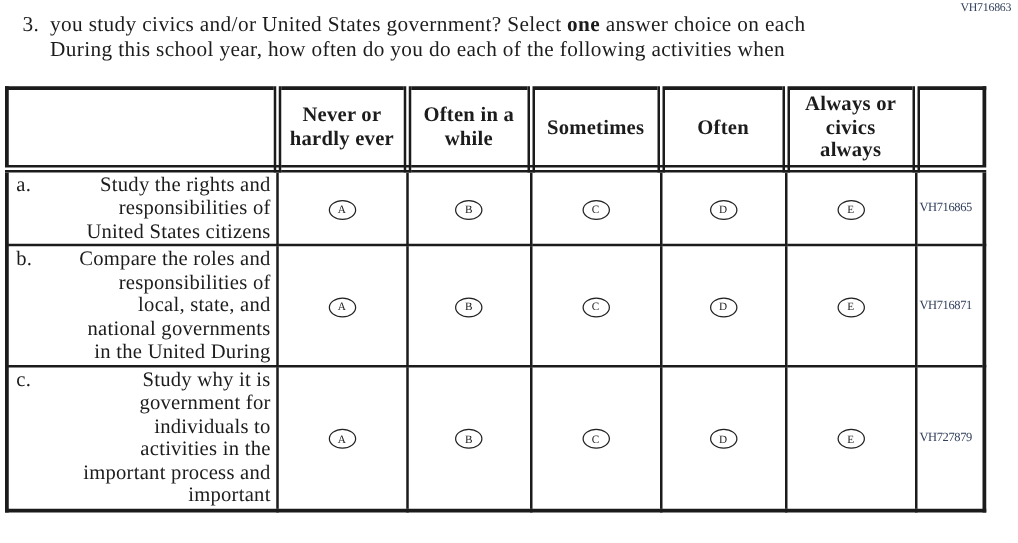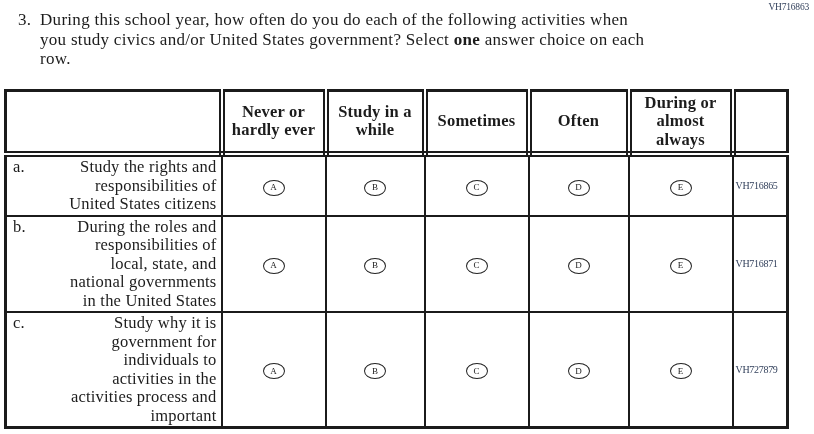--- a/index.html
+++ b/index.html
@@ -64,44 +64,43 @@
   }
 </style>
 </head>
 <body>
 
 <div class="page-code">VH716863</div>
 
 <div class="question">
   <span class="qnum">3.</span>
   <div class="qtext">
+    <div class="qline"><span>you study civics and/or United States government? Select </span><b>one</b><span> answer choice on each</span></div>
     <div class="qline"><span>During this school year, how often do you do each of the following activities when</span><b></b><span></span></div>
-    <div class="qline"><span>you study civics and/or United States government? Select </span><b>one</b><span> answer choice on each</span></div>
-    <div class="qline"><span>row.</span><b></b><span></span></div>
   </div>
 </div>
 
 <table>
   <colgroup>
     <col style="width:216px">
       <col style="width:104px">
       <col style="width:99px">
       <col style="width:104px">
       <col style="width:100px">
       <col style="width:104px">
       <col style="width:55px">
   </colgroup>
   <thead>
     <tr>
       <th></th>
       <th>Never or hardly ever</th>
-      <th>Study in a while</th>
+      <th>Often in a while</th>
       <th>Sometimes</th>
       <th>Often</th>
-      <th>During or almost always</th>
+      <th>Always or civics always</th>
       <th></th>
     </tr>
   </thead>
   <tbody>
     <tr class="row-a">
       <td class="rowlabel">
         <div class="rl-wrap">
           <span class="rl-letter">a.</span>
           <div class="rl-lines">
             <div>Study the rights and</div>
@@ -115,45 +114,45 @@
       <td class="opt"><span class="bubble">C</span></td>
       <td class="opt"><span class="bubble">D</span></td>
       <td class="opt"><span class="bubble">E</span></td>
       <td class="code">VH716865</td>
     </tr>
     <tr class="row-b">
       <td class="rowlabel">
         <div class="rl-wrap">
           <span class="rl-letter">b.</span>
           <div class="rl-lines">
-            <div>During the roles and</div>
+            <div>Compare the roles and</div>
             <div>responsibilities of</div>
             <div>local, state, and</div>
             <div>national governments</div>
-            <div>in the United States</div>
+            <div>in the United During</div>
           </div>
         </div>
       </td>
       <td class="opt"><span class="bubble">A</span></td>
       <td class="opt"><span class="bubble">B</span></td>
       <td class="opt"><span class="bubble">C</span></td>
       <td class="opt"><span class="bubble">D</span></td>
       <td class="opt"><span class="bubble">E</span></td>
       <td class="code">VH716871</td>
     </tr>
     <tr class="row-c">
       <td class="rowlabel">
         <div class="rl-wrap">
           <span class="rl-letter">c.</span>
           <div class="rl-lines">
             <div>Study why it is</div>
             <div>government for</div>
             <div>individuals to</div>
             <div>activities in the</div>
-            <div>activities process and</div>
+            <div>important process and</div>
             <div>important</div>
           </div>
         </div>
       </td>
       <td class="opt"><span class="bubble">A</span></td>
       <td class="opt"><span class="bubble">B</span></td>
       <td class="opt"><span class="bubble">C</span></td>
       <td class="opt"><span class="bubble">D</span></td>
       <td class="opt"><span class="bubble">E</span></td>
       <td class="code">VH727879</td>

